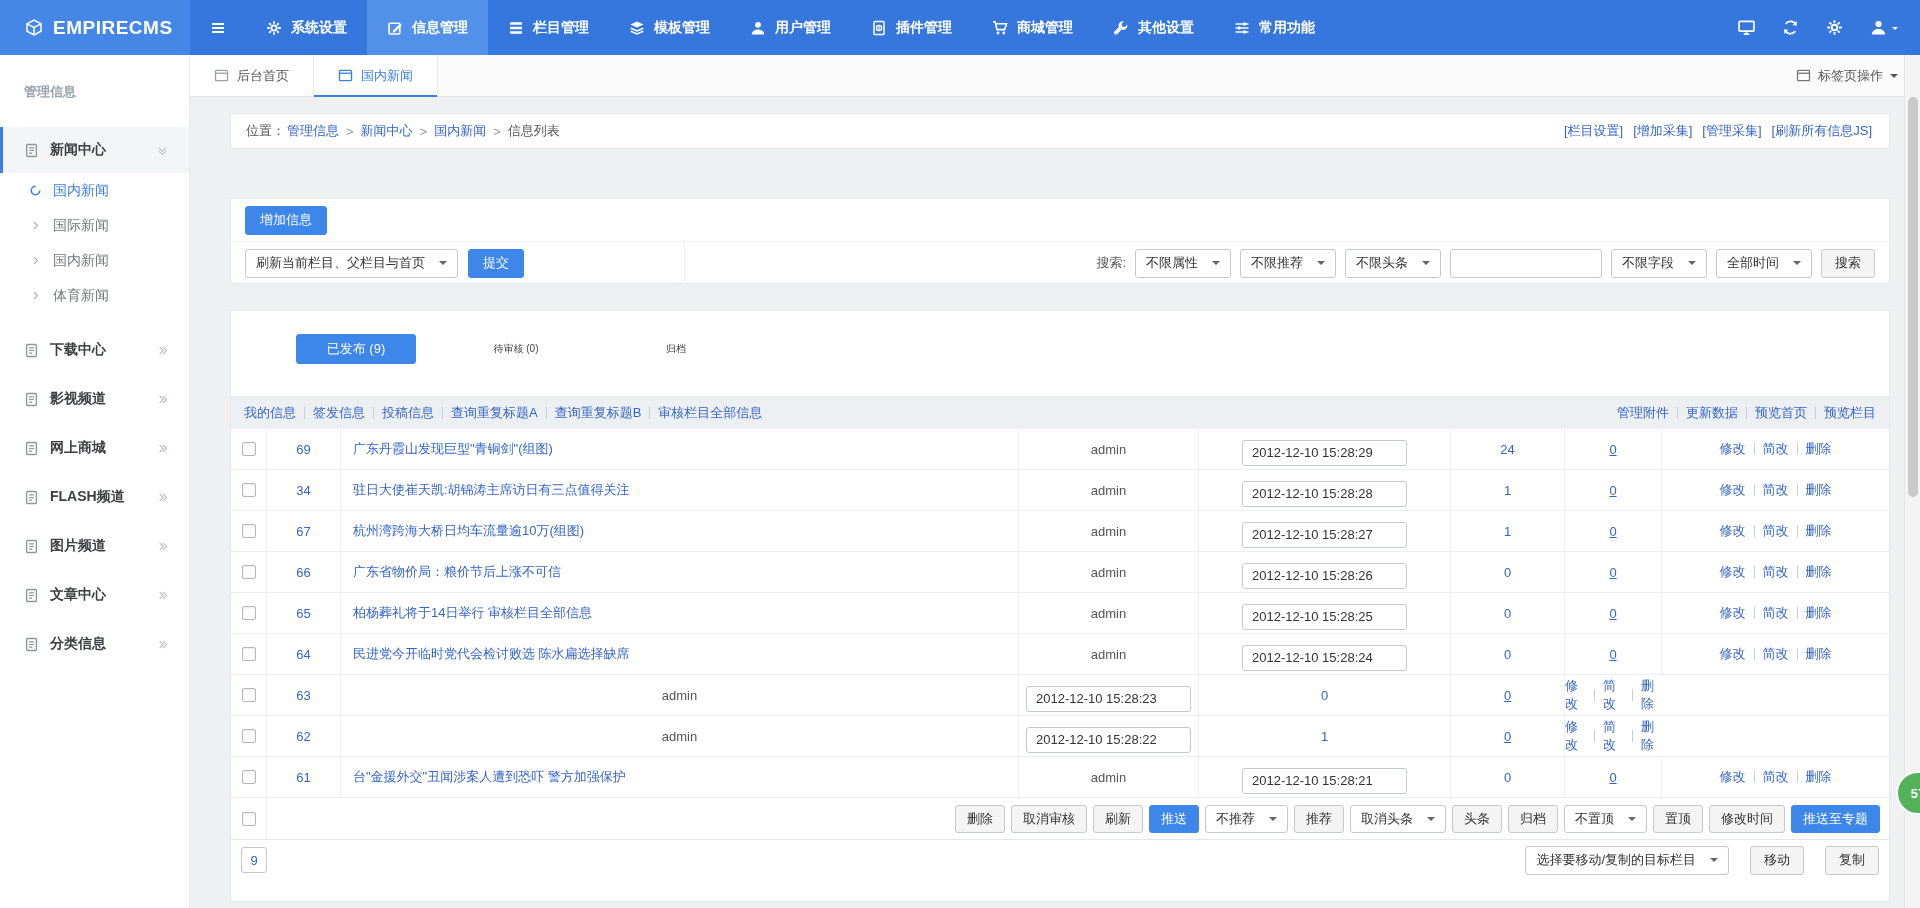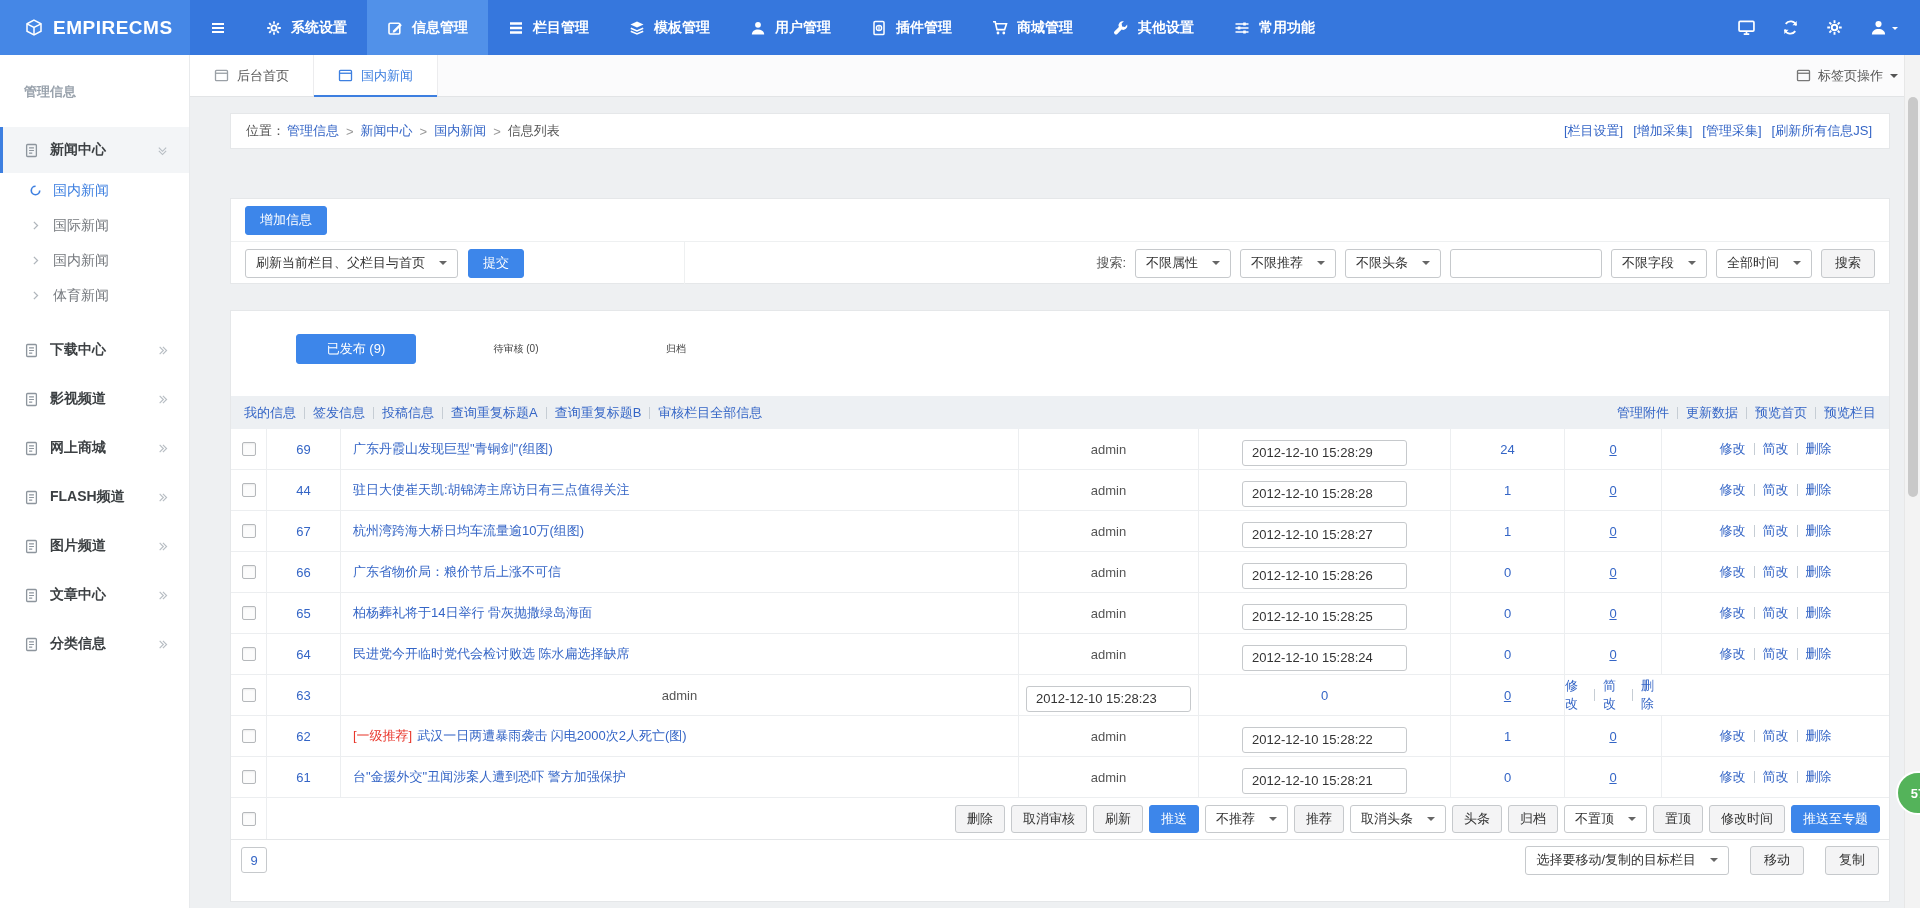--- a/index.html
+++ b/index.html
@@ -565,21 +565,21 @@
             <a class="act-link">简改</a>
             <span class="pipe"></span>
             <a class="act-link">删除</a>
           </div>
         </div>
         <div class="grid-row trow">
           <div class="td">
             <span class="cb"></span>
           </div>
           <div class="td">
-            <a class="id-link">44</a>
+            <a class="id-link">34</a>
           </div>
           <div class="td cell-title">
             <a class="title-link">驻日大使崔天凯:胡锦涛主席访日有三点值得关注</a>
           </div>
           <div class="td cell-author">admin</div>
           <div class="td">
             <input class="date-input" value="2012-12-10 15:28:28" style="">
           </div>
           <div class="td">
             <a class="clicks-link">1</a>
@@ -652,21 +652,21 @@
           </div>
         </div>
         <div class="grid-row trow">
           <div class="td">
             <span class="cb"></span>
           </div>
           <div class="td">
             <a class="id-link">65</a>
           </div>
           <div class="td cell-title">
-            <a class="title-link">柏杨葬礼将于14日举行 骨灰抛撒绿岛海面</a>
+            <a class="title-link">柏杨葬礼将于14日举行 审核栏目全部信息</a>
           </div>
           <div class="td cell-author">admin</div>
           <div class="td">
             <input class="date-input" value="2012-12-10 15:28:25" style="">
           </div>
           <div class="td">
             <a class="clicks-link">0</a>
           </div>
           <div class="td">
             <a class="comments-link">0</a>
@@ -731,24 +731,20 @@
             <span class="pipe"></span>
             <a class="act-link">删除</a>
           </div>
         </div>
         <div class="grid-row trow">
           <div class="td">
             <span class="cb"></span>
           </div>
           <div class="td">
             <a class="id-link">62</a>
-          </div>
-          <div class="td cell-title">
-            <span class="red">[一级推荐]</span>
-            <a class="title-link">武汉一日两遭暴雨袭击 闪电2000次2人死亡(图)</a>
           </div>
           <div class="td cell-author">admin</div>
           <div class="td">
             <input class="date-input" value="2012-12-10 15:28:22" style="">
           </div>
           <div class="td">
             <a class="clicks-link">1</a>
           </div>
           <div class="td">
             <a class="comments-link">0</a>

